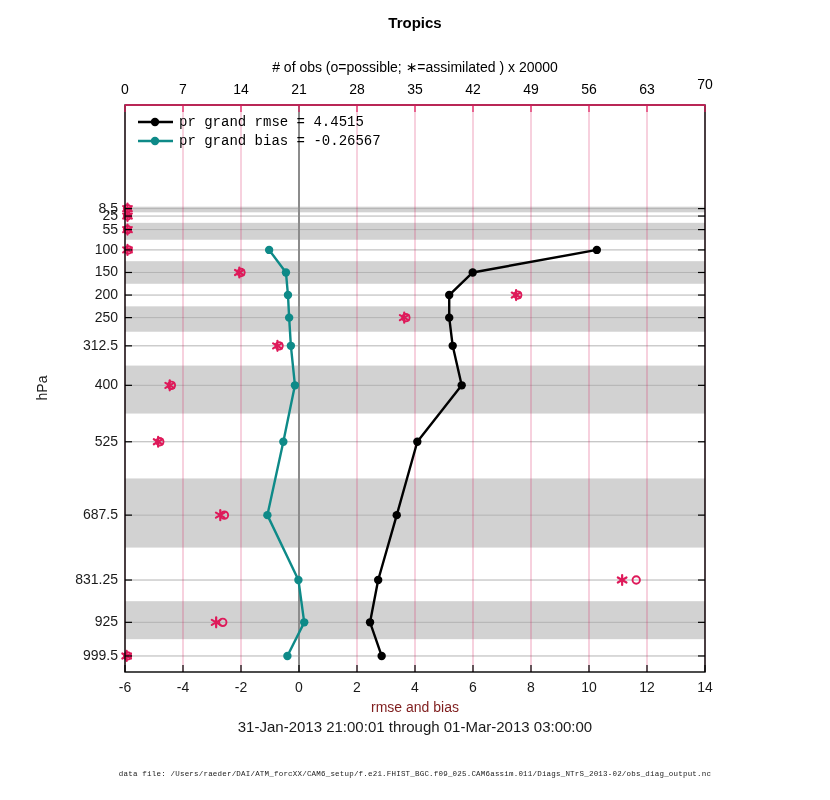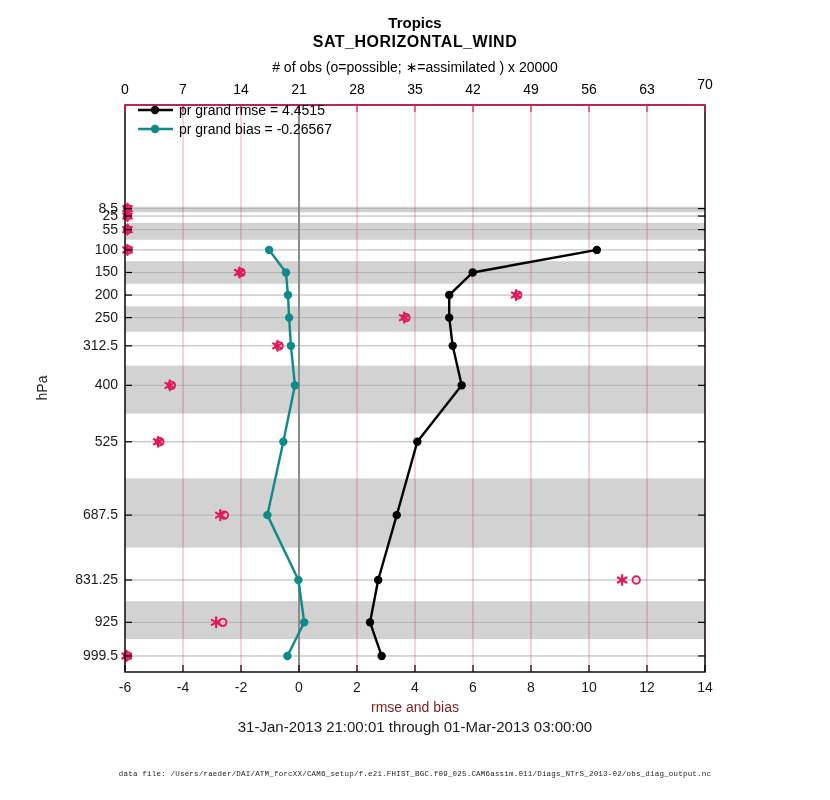--- a/index.html
+++ b/index.html
@@ -21,21 +21,20 @@
   .datespan{font-size:15px;color:#1a1a1a;}
   .footer{font-size:7.5px;color:#222;letter-spacing:.2px;font-family:Liberation Mono, monospace;}
   .hpa{font-size:14px;color:#1a1a1a;transform:rotate(-90deg);transform-origin:center;}
 </style>
 </head>
 <body>
 
 <div id="canvas">
 
   <div class="abs ctr title1" style="left:415px;top:14px;">Tropics</div>
-  <div class="abs ctr title2" style="left:415px;top:33px;">SAT_HORIZONTAL_WIND</div>
   <div class="abs ctr obslabel" style="left:415px;top:59px;"># of obs (o=possible; ∗=assimilated ) x 20000</div>
 
   <div id="topTicks">
       <div class="abs ticktop ctr" style="left:125px;top:81px;">0</div>
       <div class="abs ticktop ctr" style="left:183px;top:81px;">7</div>
       <div class="abs ticktop ctr" style="left:241px;top:81px;">14</div>
       <div class="abs ticktop ctr" style="left:299px;top:81px;">21</div>
       <div class="abs ticktop ctr" style="left:357px;top:81px;">28</div>
       <div class="abs ticktop ctr" style="left:415px;top:81px;">35</div>
       <div class="abs ticktop ctr" style="left:473px;top:81px;">42</div>
@@ -206,21 +205,21 @@
       <line x1="125" y1="515.1269904458599" x2="132" y2="515.1269904458599" stroke="#000" stroke-width="1.2"></line>
       <line x1="705" y1="515.1269904458599" x2="698" y2="515.1269904458599" stroke="#000" stroke-width="1.2"></line>
       <line x1="125" y1="580.0205015923566" x2="132" y2="580.0205015923566" stroke="#000" stroke-width="1.2"></line>
       <line x1="705" y1="580.0205015923566" x2="698" y2="580.0205015923566" stroke="#000" stroke-width="1.2"></line>
       <line x1="125" y1="622.342356687898" x2="132" y2="622.342356687898" stroke="#000" stroke-width="1.2"></line>
       <line x1="705" y1="622.342356687898" x2="698" y2="622.342356687898" stroke="#000" stroke-width="1.2"></line>
       <line x1="125" y1="655.9741242038216" x2="132" y2="655.9741242038216" stroke="#000" stroke-width="1.2"></line>
       <line x1="705" y1="655.9741242038216" x2="698" y2="655.9741242038216" stroke="#000" stroke-width="1.2"></line>
     </svg>
 
-  <div class="abs" style="left:137px;top:100px;">
+  <div class="abs" style="left:137px;top:112px;font-family:Liberation Mono, monospace;">
     <div class="legend-row">
       <svg width="37" height="12">
         <line x1="1" y1="6" x2="36" y2="6" stroke="#000" stroke-width="2.4"></line>
         <circle cx="18" cy="6" r="4.2" fill="#000"></circle>
       </svg>
       <span class="legend-text">pr grand rmse = 4.4515</span>
     </div>
     <div class="legend-row">
       <svg width="37" height="12">
         <line x1="1" y1="6" x2="36" y2="6" stroke="#0e8a88" stroke-width="2.4"></line>

